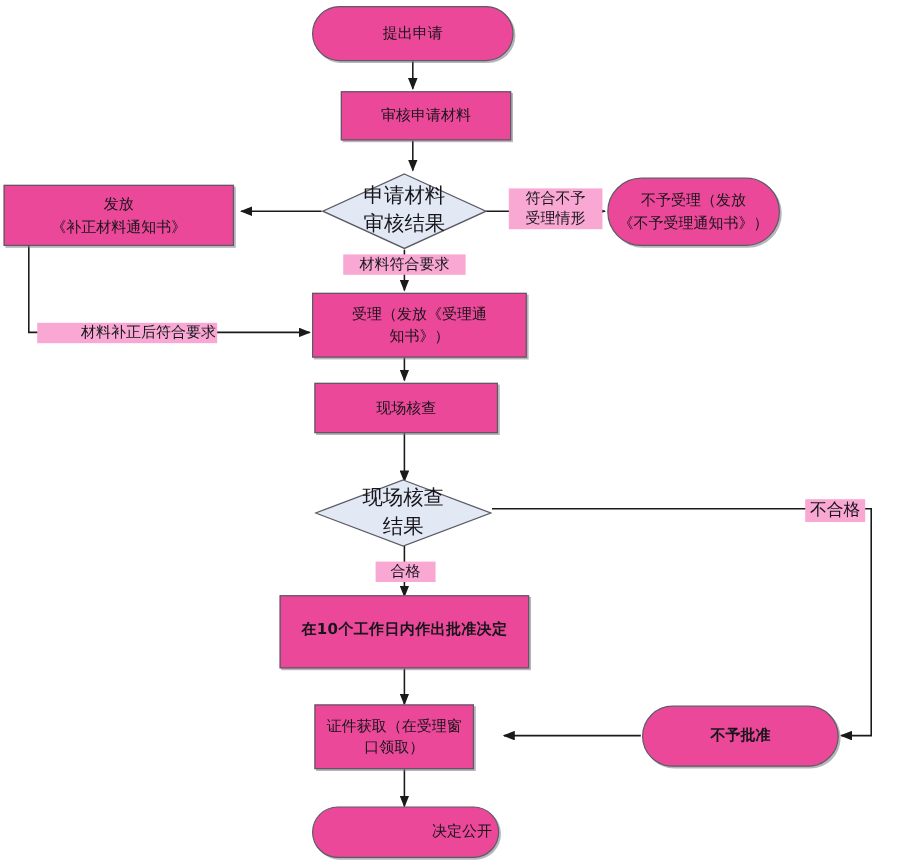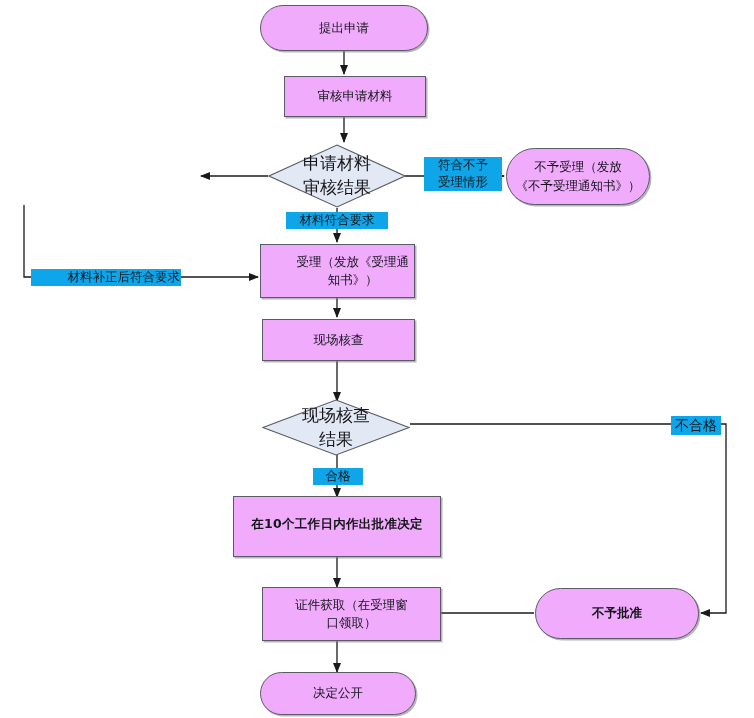--- a/index.html
+++ b/index.html
@@ -21,21 +21,21 @@
   #edges {
     position: absolute;
     left: 0;
     top: 0;
     width: 754px;
     height: 718px;
   }
   .node {
     position: absolute;
     box-sizing: border-box;
-    background: #f0abfc;
+    background: #ec4899;
     border: 1px solid #5b5b66;
     color: #15151a;
     font-size: 12.5px;
     line-height: 1.45;
     text-align: center;
     display: flex;
     align-items: center;
     justify-content: center;
     padding: 2px 5px;
     font-family: "DejaVu Sans", "Liberation Sans", sans-serif;
@@ -78,21 +78,21 @@
     color: #15151a;
     text-align: center;
     white-space: pre-line;
     pointer-events: none;
   }
   .edge-label {
     position: absolute;
     font-size: 12.5px;
     line-height: 1.35;
     color: #15151a;
-    background: #0ea5e9;
+    background: #f9a8d4;
     white-space: pre-line;
     text-align: center;
     padding: 0 1px;
   }
   .edge-label.small {
     font-size: 14px;
   }
 </style>
 </head>
 <body>
@@ -144,27 +144,31 @@
   </div>
 
   <div class="diamond-wrap" style="left:268px; top:144px; width:138px; height:64px;">
     <svg width="138" height="64" viewBox="0 0 138 64" xmlns="http://www.w3.org/2000/svg">
       <polygon points="69,1 137,32 69,63 1,32" fill="#e3e9f4" stroke="#5b5b66" stroke-width="1.1"></polygon>
     </svg>
     <span class="diamond-label">申请材料
 审核结果</span>
   </div>
 
+  <div class="node" style="left:3px; top:154px; width:192px; height:51px;">
+    <span class="txt">发放
+《补正材料通知书》</span>
+  </div>
 
   <div class="node terminator" style="left:506px; top:148px; width:144px; height:57px;justify-content:center;">
     <span class="txt">不予受理（发放
 《不予受理通知书》）</span>
   </div>
 
-  <div class="node" style="left:260px; top:244px; width:155px; height:54px;justify-content:flex-end;">
+  <div class="node" style="left:260px; top:244px; width:179px; height:54px;">
     <span class="txt">受理（发放《受理通
 知书》）</span>
   </div>
 
   <div class="node" style="left:262px; top:319px; width:153px; height:42px;">
     <span class="txt">现场核查</span>
   </div>
 
   <div class="diamond-wrap" style="left:262px; top:399px; width:148px; height:57px;">
     <svg width="148" height="57" viewBox="0 0 148 57" xmlns="http://www.w3.org/2000/svg">
@@ -175,26 +179,26 @@
   </div>
 
   <div class="node bold top-aligned" style="left:233px; top:496px; width:208px; height:61px;">
     <span class="txt">在10个工作日内作出批准决定</span>
   </div>
 
   <div class="node terminator" style="left:535px; top:588px; width:164px; height:51px;font-weight:bold;">
     <span class="txt">不予批准</span>
   </div>
 
-  <div class="node" style="left:262px; top:587px; width:179px; height:54px;">
+  <div class="node" style="left:262px; top:587px; width:133px; height:54px;">
     <span class="txt">证件获取（在受理窗
 口领取）</span>
   </div>
 
-  <div class="node terminator" style="left:260px; top:672px; width:156px; height:43px;">
+  <div class="node terminator" style="left:260px; top:672px; width:156px; height:43px;justify-content:flex-end;">
     <span class="txt">决定公开</span>
   </div>
 
   <div class="edge-label" style="left:424px; top:157px; width:76px;">符合不予
 受理情形</div>
 
   <div class="edge-label" style="left:286px; top:212px; width:100px;">材料符合要求</div>
 
   <div class="edge-label" style="left:31px; top:269px; width:148px; text-align:right;">材料补正后符合要求</div>
 

